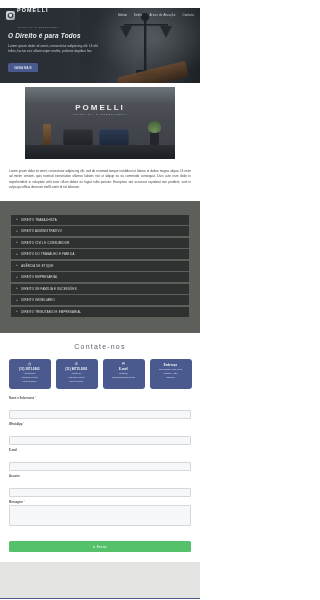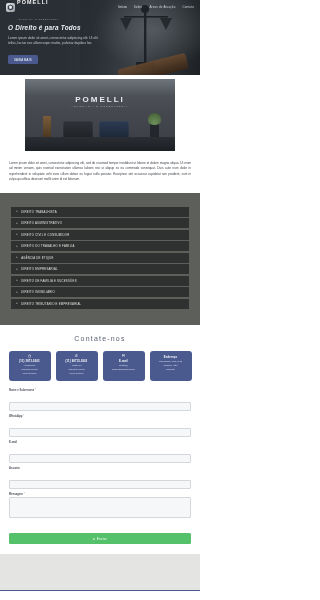--- a/index.html
+++ b/index.html
@@ -2,21 +2,21 @@
 <html><head>
 <meta charset="utf-8">
 <style>
   * { margin:0; padding:0; box-sizing:border-box; }
   html,body { width:200px; height:600px; }
   body {
     font-family:"Liberation Sans", sans-serif;
     background:#ffffff;
     overflow:hidden;
   }
-  .page { width:200px; height:448px; position:relative; }
+  .page { width:200px; height:448px; position:relative;margin-top:8px; }
 
   
   .hero {
     position:relative; height:75px; width:200px;
     background:linear-gradient(120deg,#2b3036 0%,#32383f 40%,#22262b 100%);
     overflow:hidden;
   }
   .hero-photo {
     position:absolute; right:0; top:0; width:120px; height:75px;
     background:

